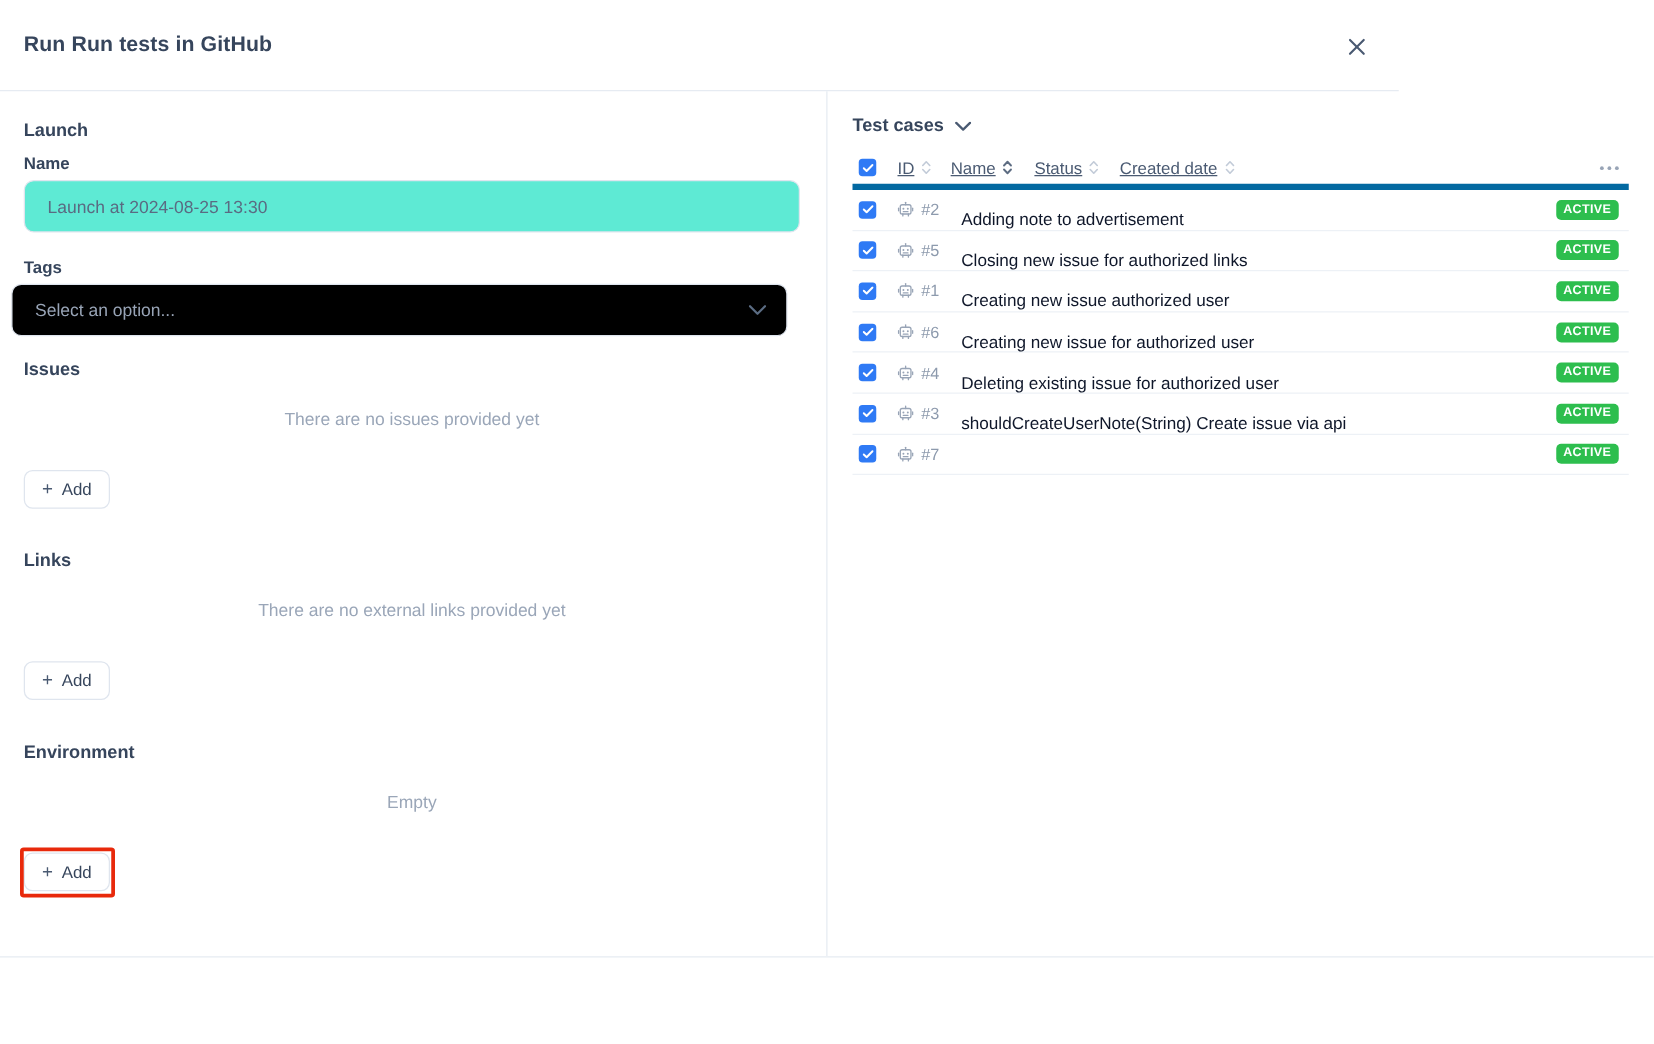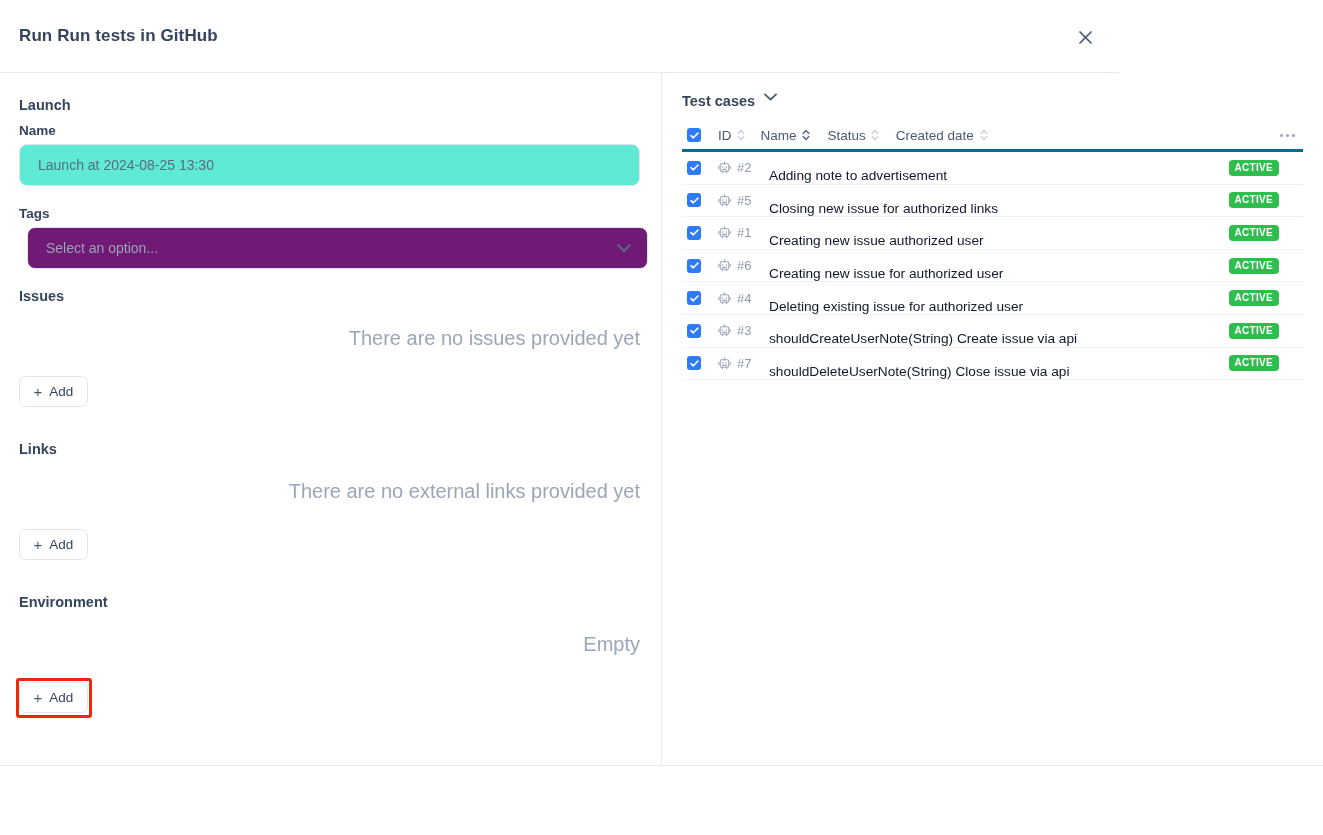--- a/index.html
+++ b/index.html
@@ -41,61 +41,61 @@
   .field-label {
     position:absolute; left:19px; font-size:13.5px; font-weight:600; color:#36455c;
   }
   .text-input {
     position:absolute; left:19px; width:621px; height:42px;
     border:1px solid #dfe5ee; border-radius:8px; background:#5eead4;
     display:flex; align-items:center; padding:0 18px;
     font-size:14px; color:#5a6b82;
   }
   .select-input {
-    position:absolute; left:27px; width:621px; height:42px;
-    border:1px solid #dfe5ee; border-radius:8px; background:#701a75;
+    position:absolute; left:9px; width:621px; height:42px;
+    border:1px solid #dfe5ee; border-radius:8px; background:#000000;
     display:flex; align-items:center; padding:0 18px;
     font-size:14px; color:#98a4b6; cursor:pointer;
   }
   .select-chevron { position:absolute; right:16px; top:50%; transform:translateY(-50%); color:#5a6b82; display:flex; }
 
   .empty-msg {
-    position:absolute; width:621px; left:19px; text-align:right;
-    font-size:20px; color:#9aa6b8;
+    position:absolute; width:621px; left:19px; text-align:center;
+    font-size:14px; color:#9aa6b8;
   }
 
   .add-btn {
     position:absolute; left:19px; width:69px; height:31px;
     border:1px solid #dfe5ee; border-radius:7px; background:#fff;
     display:flex; align-items:center; justify-content:center; gap:7px;
     font-size:13.5px; color:#36455c; cursor:pointer; font-weight:500;
   }
   .add-btn .plus { font-size:15px; line-height:1; color:#4a5a72; font-weight:400; }
 
   .hl-box {
     position:absolute; left:16px; top:678px; width:76px; height:40px;
     border:3px solid #e8290b; border-radius:3px; pointer-events:none;
   }
 
   
   .tc-head {
     position:absolute; left:20px; top:20px;
-    display:flex; align-items:flex-start; gap:9px;
+    display:flex; align-items:center; gap:9px;
     font-size:14.5px; font-weight:600; color:#36455c; cursor:pointer;
   }
   .tc-head .chev { display:flex; color:#4a5a72; }
 
   .tbl { position:absolute; left:20px; top:48px; width:621px; }
 
   .tbl-row {
     display:flex; align-items:center; height:32.5px;
     border-bottom:1px solid #edf1f6;
     font-size:13.5px; color:#4a5a72;
   }
-  .tbl-row.hdr { border-bottom:3px solid #0369a1; height:31px; }
+  .tbl-row.hdr { border-bottom:5px solid #0369a1; height:31px;text-decoration:underline; }
   .tbl-row.data { height:32.6px; }
 
   .cb {
     width:14px; height:14px; border-radius:3px; background:#2f7af5;
     display:flex; align-items:center; justify-content:center; flex:0 0 auto;
     margin-left:5px; cursor:pointer;
   }
   .cb svg { display:block; }
 
   .col-id   { margin-left:17px; display:flex; align-items:center; gap:5px; }
@@ -107,21 +107,21 @@
   .sort.active { color:#5d6c82; }
   .dots {
     margin-left:auto; margin-right:8px; display:flex; gap:3px; cursor:pointer;
   }
   .dots i { width:3px; height:3px; background:#98a4b6; border-radius:50%; display:block; }
 
   .robot-icon { margin-left:17px; display:flex; color:#98a4b6; flex:0 0 auto; }
   .row-id { margin-left:6px; color:#8d9aad; font-size:13px; min-width:20px; }
   .row-name { margin-left:12px; color:#0f172a; font-size:13.7px;margin-top:16px; }
   .badge {
-    margin-left:auto; margin-right:24px;
+    margin-left:auto; margin-right:8px;
     background:#2dbe4e; color:#fff; border-radius:4px;
     font-size:10px; font-weight:700; letter-spacing:.3px;
     padding:3px 6px 3px 6px; line-height:1;
   }
 
   
   .footer {
     position:absolute; left:0; top:765px; width:1323px; height:70px;
     border-top:1px solid #e6ebf2; background:#fff;
   }
@@ -395,21 +395,20 @@
                 <circle cx="5.1" cy="6.4" r="0.85" fill="currentColor" stroke="none"></circle>
                 <circle cx="8.9" cy="6.4" r="0.85" fill="currentColor" stroke="none"></circle>
                 <line x1="5" y1="9" x2="9" y2="9"></line>
                 <line x1="0.9" y1="6" x2="0.9" y2="8.2"></line>
                 <line x1="13.1" y1="6" x2="13.1" y2="8.2"></line>
                 <line x1="4.6" y1="11" x2="4.6" y2="12.6"></line>
                 <line x1="9.4" y1="11" x2="9.4" y2="12.6"></line>
               </svg>
             </span>
             <span class="row-id">#7</span>
-            <span class="row-name">shouldDeleteUserNote(String) Close issue via api</span>
             <span class="badge">ACTIVE</span>
           </div>
         </div>
     </div>
   </div>
 
   <div class="footer">
     
     
   </div>

